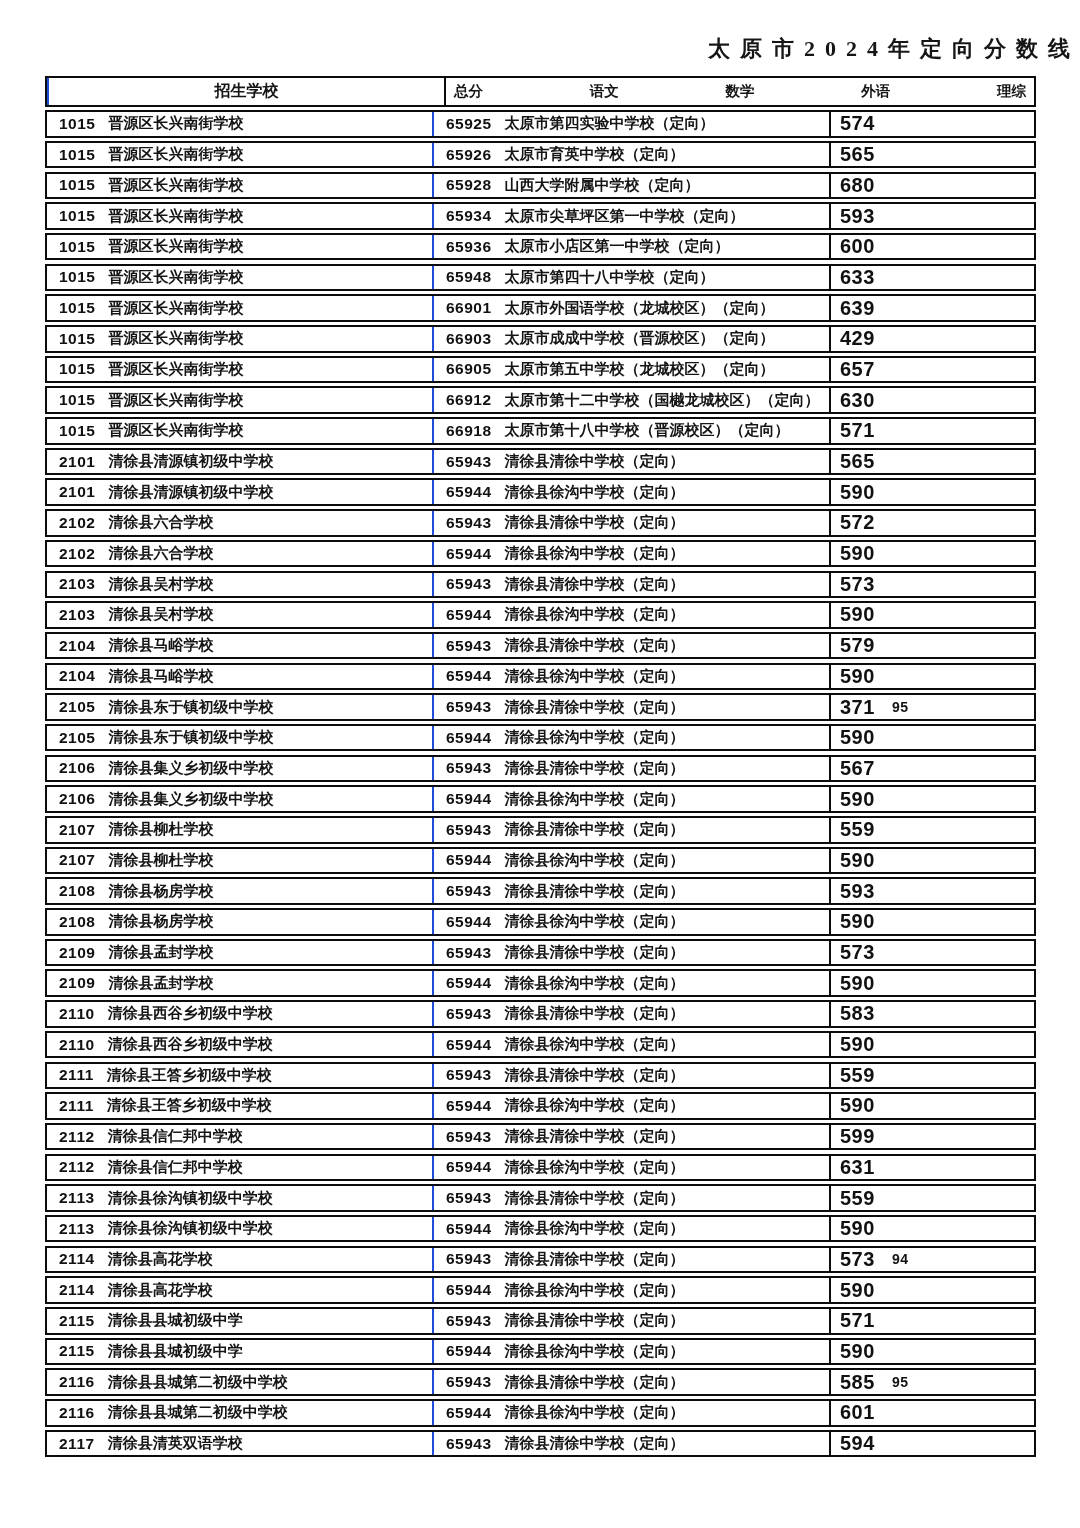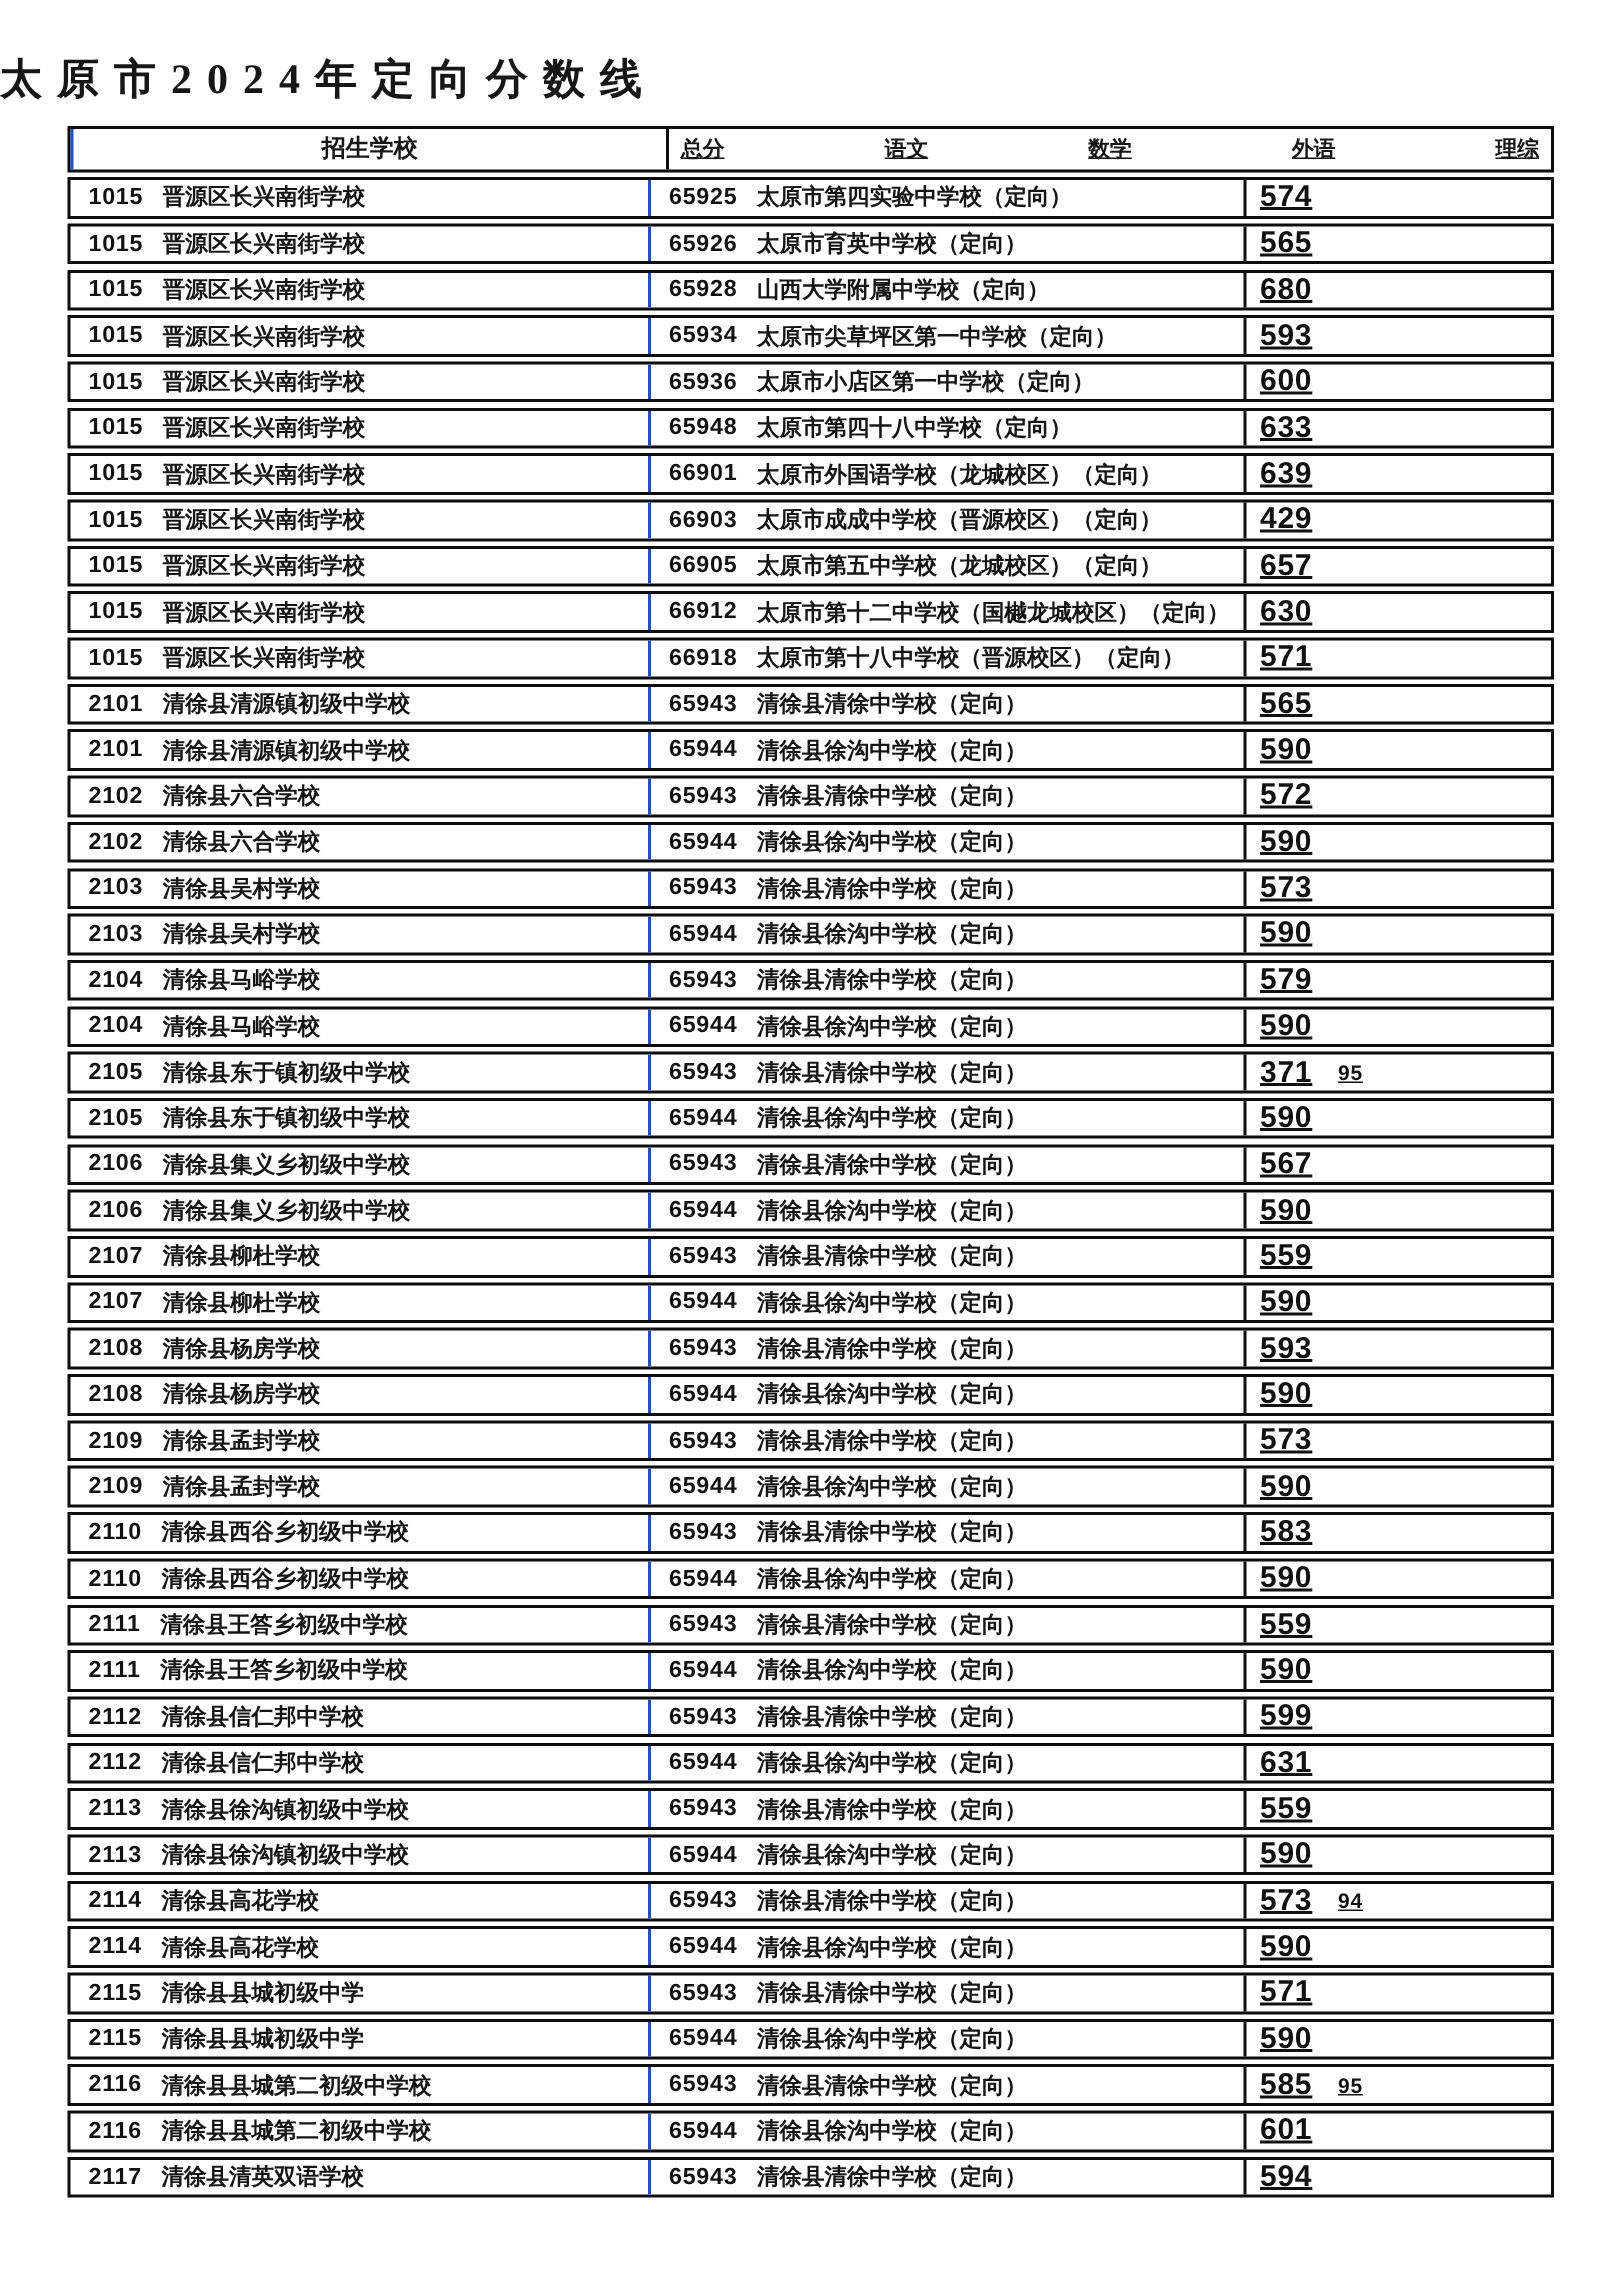--- a/index.html
+++ b/index.html
@@ -1,36 +1,36 @@
 <!DOCTYPE html>
 <html><head>
 <meta charset="utf-8">
 <style>
   html,body{margin:0;padding:0;}
   body{
     width:1080px;height:1528px;background:#ffffff;color:#111;
     font-family:"Liberation Sans",sans-serif;position:relative;overflow:hidden;
   }
   .page-title{
-    margin:34px 0 0 0;text-align:left;
+    margin:34px 0 0 0;text-align:right;
     font-family:"Liberation Serif",serif;
-    font-size:28px;font-weight:600;letter-spacing:10px;color:#161616;
+    font-size:22px;font-weight:600;letter-spacing:10px;color:#161616;
     white-space:nowrap;
   }
   .score-table{width:991px;margin:12px 0 0 45px;}
   .trow{
     display:flex;align-items:stretch;box-sizing:border-box;
     border:2px solid #0c0c0c;background:#fff;
     height:27.5px;margin-bottom:3.2px;
   }
   .trow.thead{height:31px;margin-bottom:3.2px;}
   .cell{display:flex;align-items:center;box-sizing:border-box;overflow:hidden;white-space:nowrap;}
   .c1{width:385px;}
   .c2{width:397px;border-left:2px solid #1d4ed8;}
-  .c3{flex:1;border-left:2px solid #0c0c0c;text-decoration:underline;}
+  .c3{flex:1;border-left:2px solid #0c0c0c;}
   .head-label{width:100%;text-align:center;font-size:16px;font-weight:600;color:#161616;}
   .head-scores{
     display:flex;justify-content:space-between;width:100%;
     padding:0 8px;box-sizing:border-box;
     font-size:14.5px;font-weight:600;color:#161616;
   }
   .code{font-weight:700;font-size:15.5px;padding-left:12px;margin-right:13px;letter-spacing:0.5px;}
   .school{font-size:15px;font-weight:600;color:#151515;}
   .total{display:inline-block;width:52px;padding-left:9px;font-weight:700;font-size:20px;letter-spacing:0.5px;}
   .yw{display:inline-block;font-weight:700;font-size:14px;letter-spacing:0.5px;}

